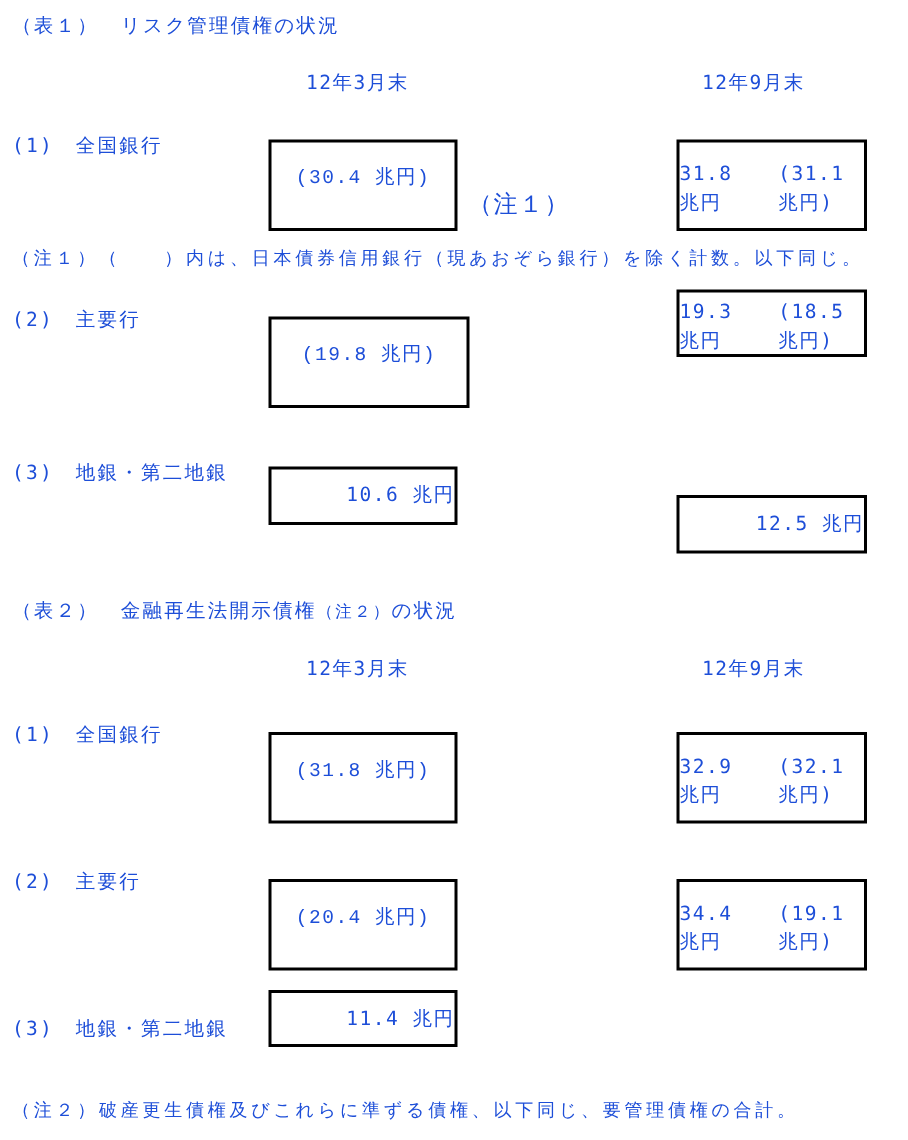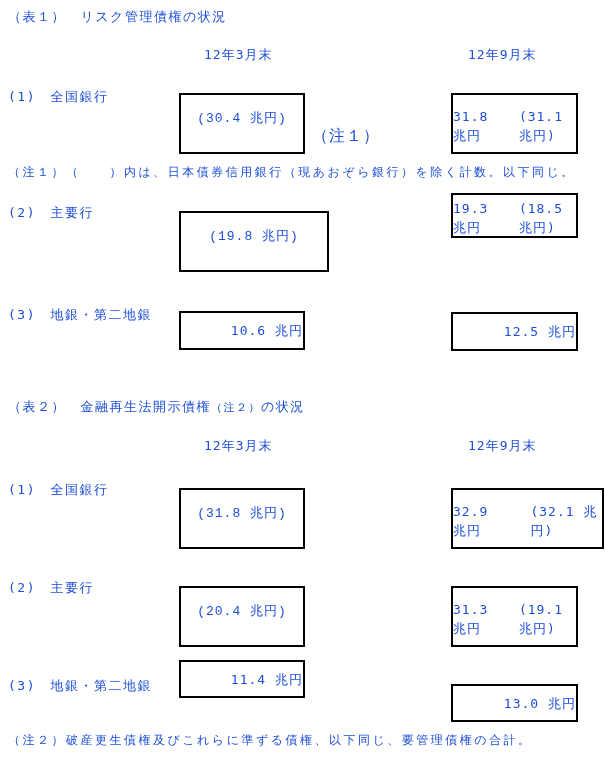--- a/index.html
+++ b/index.html
@@ -55,64 +55,61 @@
   </div>
   <div class="abs side-note" style="left:312px; top:126px;">（注１）</div>
   <div class="vbox two-line" style="left:451px; top:93px; width:127px; height:61px;">
     <div class="vline">31.8 兆円</div>
     <div class="vline">(31.1 兆円)</div>
   </div>
 
   <div class="abs note" style="left:8px; top:164px;">（注１）（　　）内は、日本債券信用銀行（現あおぞら銀行）を除く計数。以下同じ。</div>
 
   <div class="abs label" style="left:8px; top:204px;">(2)　主要行</div>
-  <div class="vbox bottom-line" style="left:179px; top:211px; width:150px; height:61px;">
+  <div class="vbox bottom-line" style="left:179px; top:211px; width:134px; height:61px;">
     <div class="vline">(19.8 兆円)</div>
   </div>
   <div class="vbox two-line" style="left:451px; top:193px; width:127px; height:45px;">
     <div class="vline">19.3 兆円</div>
     <div class="vline">(18.5 兆円)</div>
   </div>
 
   <div class="abs label" style="left:8px; top:306px;">(3)　地銀・第二地銀</div>
   <div class="vbox centered" style="left:179px; top:311px; width:126px; height:39px;">
     <div class="vline">10.6 兆円</div>
   </div>
-  <div class="vbox centered" style="left:451px; top:312px; width:127px; height:39px;">
+  <div class="vbox centered" style="left:451px; top:330px; width:127px; height:39px;">
     <div class="vline">12.5 兆円</div>
   </div>
 
   <div class="abs title" style="left:8px; top:398px;">
     <span>（表２）　金融再生法開示債権</span><span class="title-note">（注２）</span><span>の状況</span>
   </div>
 
   <div class="abs colhead" style="left:204px; top:437px;">12年3月末</div>
   <div class="abs colhead" style="left:468px; top:437px;">12年9月末</div>
 
   <div class="abs label" style="left:8px; top:481px;">(1)　全国銀行</div>
   <div class="vbox bottom-line" style="left:179px; top:488px; width:126px; height:61px;">
     <div class="vline">(31.8 兆円)</div>
   </div>
-  <div class="vbox two-line" style="left:451px; top:488px; width:153px; height:61px;">
+  <div class="vbox two-line" style="left:451px; top:488px; width:127px; height:61px;">
     <div class="vline">32.9 兆円</div>
     <div class="vline">(32.1 兆円)</div>
   </div>
 
   <div class="abs label" style="left:8px; top:579px;">(2)　主要行</div>
   <div class="vbox bottom-line" style="left:179px; top:586px; width:126px; height:61px;">
     <div class="vline">(20.4 兆円)</div>
   </div>
   <div class="vbox two-line" style="left:451px; top:586px; width:127px; height:61px;">
-    <div class="vline">31.3 兆円</div>
+    <div class="vline">34.4 兆円</div>
     <div class="vline">(19.1 兆円)</div>
   </div>
 
   <div class="abs label" style="left:8px; top:677px;">(3)　地銀・第二地銀</div>
   <div class="vbox centered" style="left:179px; top:660px; width:126px; height:38px;">
     <div class="vline">11.4 兆円</div>
   </div>
-  <div class="vbox centered" style="left:451px; top:684px; width:127px; height:38px;">
-    <div class="vline">13.0 兆円</div>
-  </div>
 
   <div class="abs note" style="left:8px; top:732px;">（注２）破産更生債権及びこれらに準ずる債権、以下同じ、要管理債権の合計。</div>
 
 </div>
 
 </body></html>

